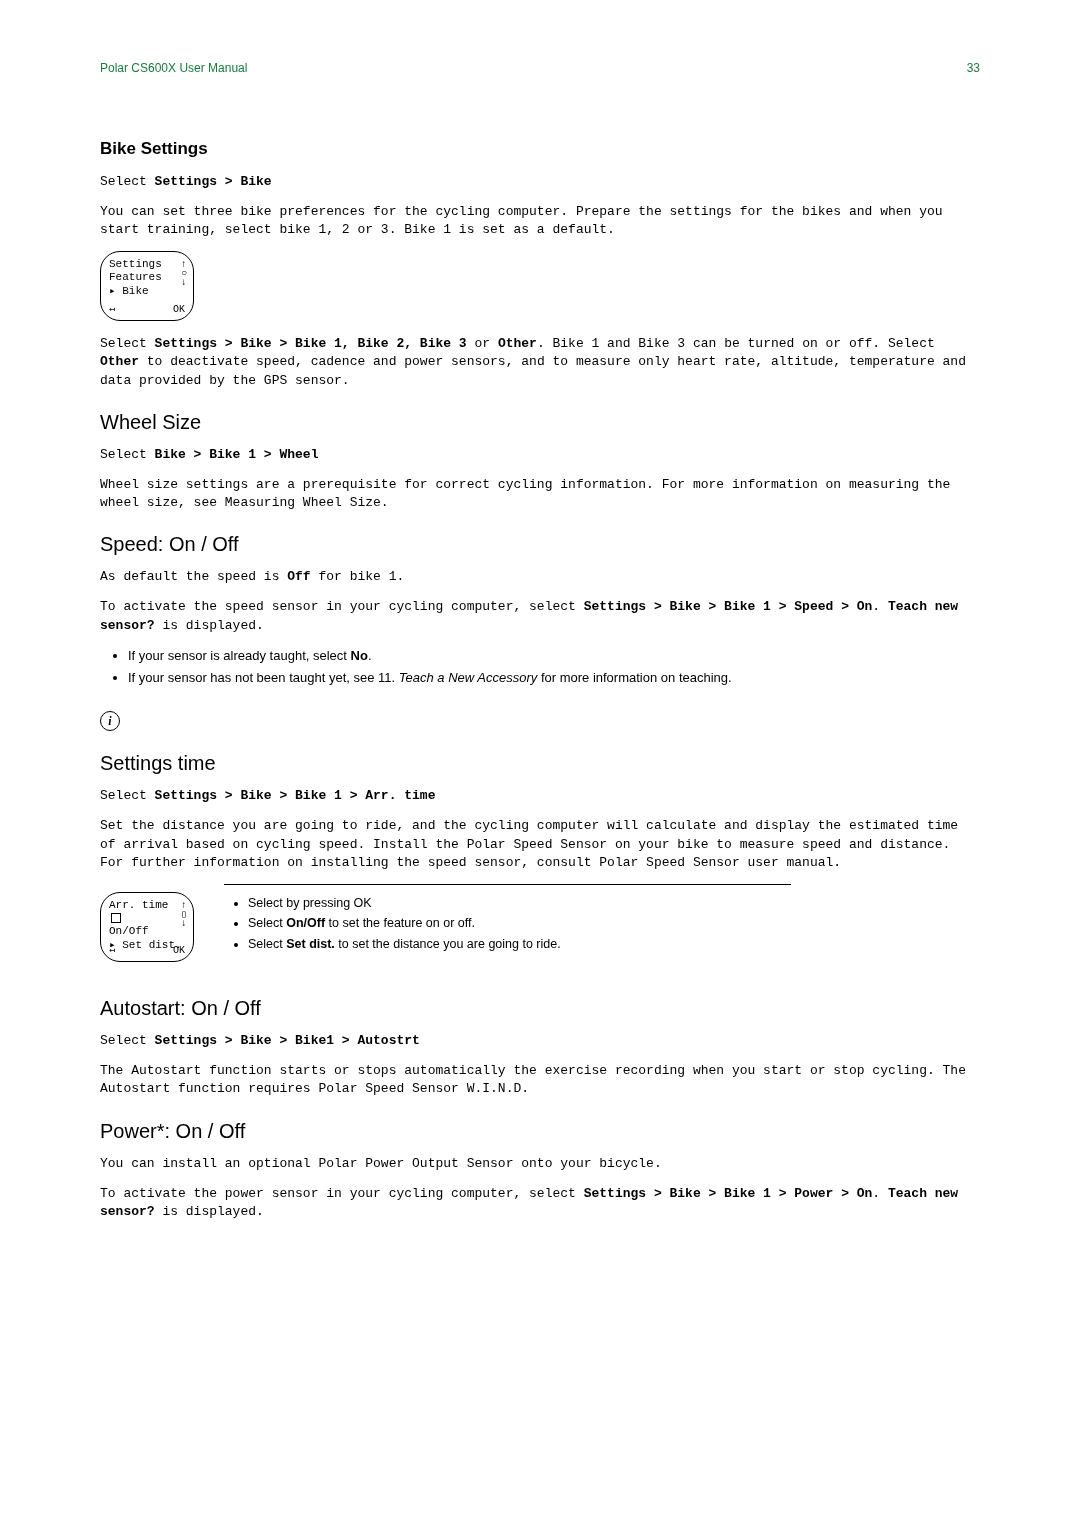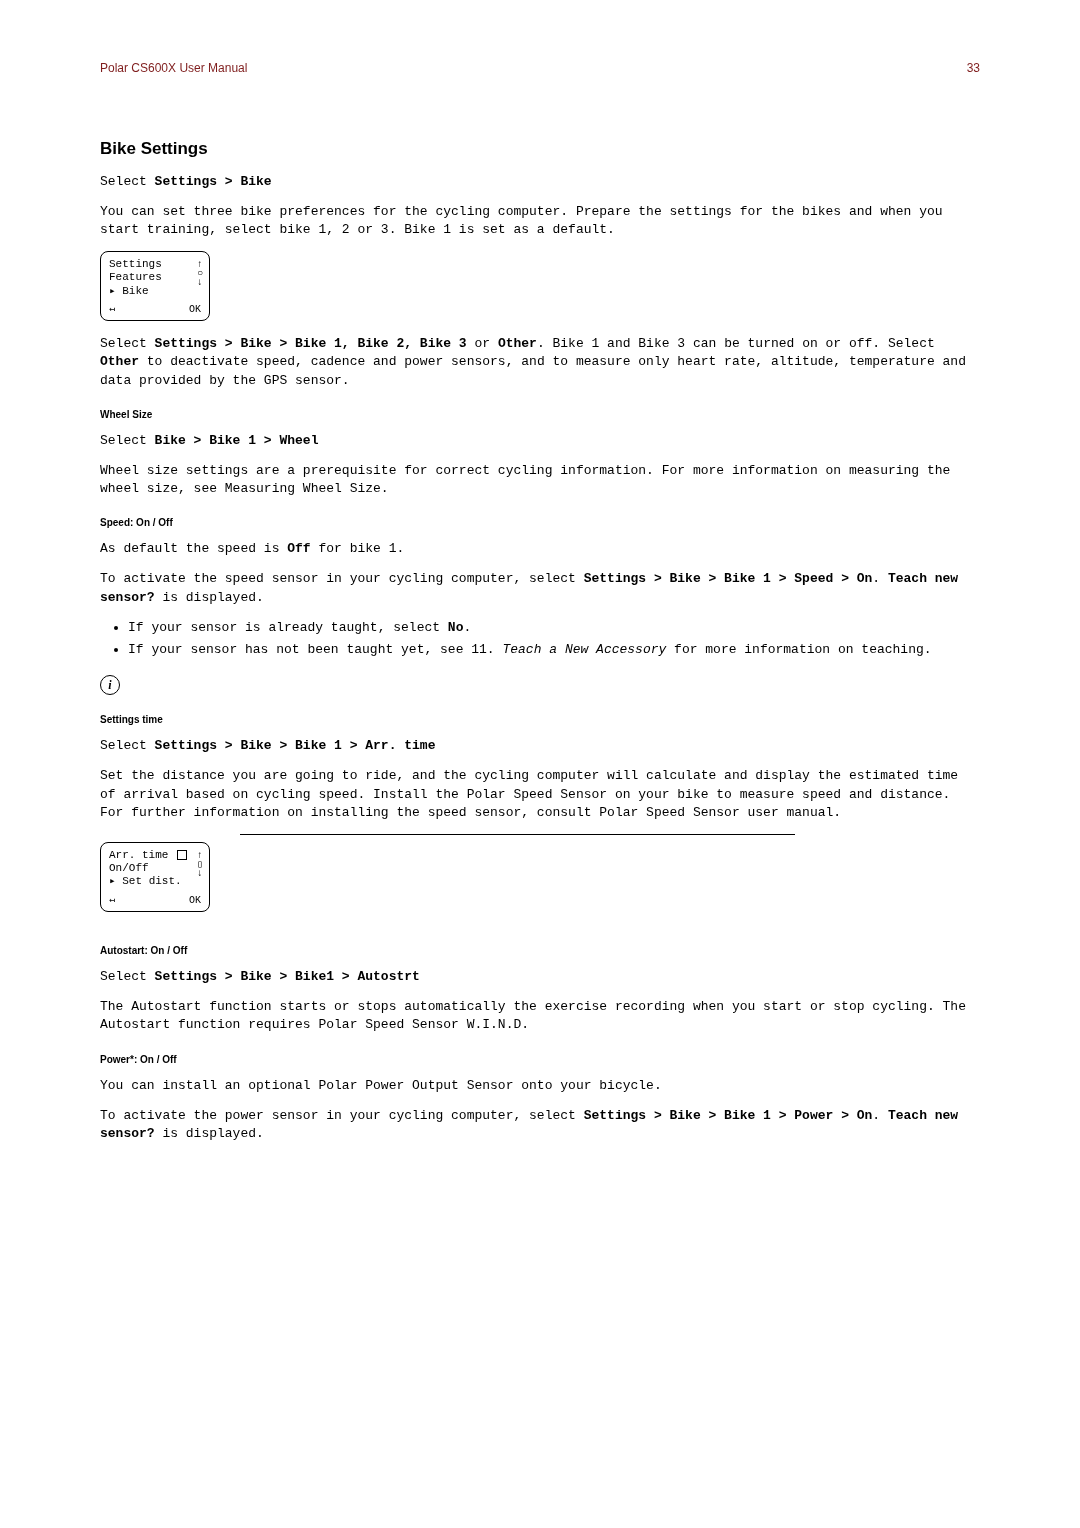--- a/index.html
+++ b/index.html
@@ -8,44 +8,44 @@
     color: #000;
     margin: 0;
     padding: 60px 100px 60px 100px;
     width: 1080px;
     box-sizing: border-box;
     line-height: 1.4;
   }
   .header-row {
     display: flex;
     justify-content: space-between;
-    color: #7f1d1d;
+    color: #15803d;
     font-size: 12px;
     margin-bottom: 60px;
   }
   h2.section-title {
     font-size: 17px;
     font-weight: bold;
     margin: 20px 0 12px 0;
   }
   h3.subsection-title {
-    font-size: 10px;
-    font-weight: bold;
+    font-size: 20px;
+    font-weight: normal;
     margin: 18px 0 10px 0;
   }
   p {
     margin: 8px 0 12px 0;
     font-family: Liberation Mono, monospace;
   }
   .bold { font-weight: bold; }
   .italic { font-style: italic; }
   .device-screen {
     border: 1px solid #000;
-    border-radius: 8px;
-    width: 110px;
+    border-radius: 20px;
+    width: 94px;
     height: 70px;
     padding: 6px 8px;
     box-sizing: border-box;
     font-family: "Courier New", monospace;
     font-size: 11px;
     position: relative;
     margin: 8px 0 14px 0;
     line-height: 1.2;
   }
   .device-screen .arrows {
@@ -58,23 +58,22 @@
   .device-screen .bottom {
     position: absolute;
     bottom: 4px;
     left: 8px;
     right: 8px;
     font-size: 10px;
     display: flex;
     justify-content: space-between;
   }
   ul.body-list {
-    margin: 6px 0 16px 0;
+    margin: 6px 0 24px 0;
     padding-left: 28px;
-    font-family: Liberation Mono, monospace;
   }
   ul.body-list li {
     margin: 4px 0;
   }
   .info-row {
     display: flex;
     align-items: center;
     gap: 12px;
     margin: 10px 0 16px 0;
   }
@@ -201,20 +200,29 @@
     <div> On/Off</div>
     <div>▸ Set dist.</div>
     <div class="arrows">↑<br>▯<br>↓</div>
     <div class="bottom">
       <span>↤</span>
       <span>OK</span>
     </div>
   </div>
   <div class="arrival-content">
     <hr>
+    <ul>
+      <li>Select by pressing OK</li>
+      <li>
+        <span>Select </span><span class="bold">On/Off</span><span> to set the feature on or off.</span>
+      </li>
+      <li>
+        <span>Select </span><span class="bold">Set dist.</span><span> to set the distance you are going to ride.</span>
+      </li>
+    </ul>
   </div>
 </div>
 
 <h3 class="subsection-title">Autostart: On / Off</h3>
 
 <p>
   <span>Select </span><span class="bold">Settings &gt; Bike &gt; Bike1 &gt; Autostrt</span>
 </p>
 
 <p>The Autostart function starts or stops automatically the exercise recording when you start or stop cycling. The Autostart function requires Polar Speed Sensor W.I.N.D.</p>

